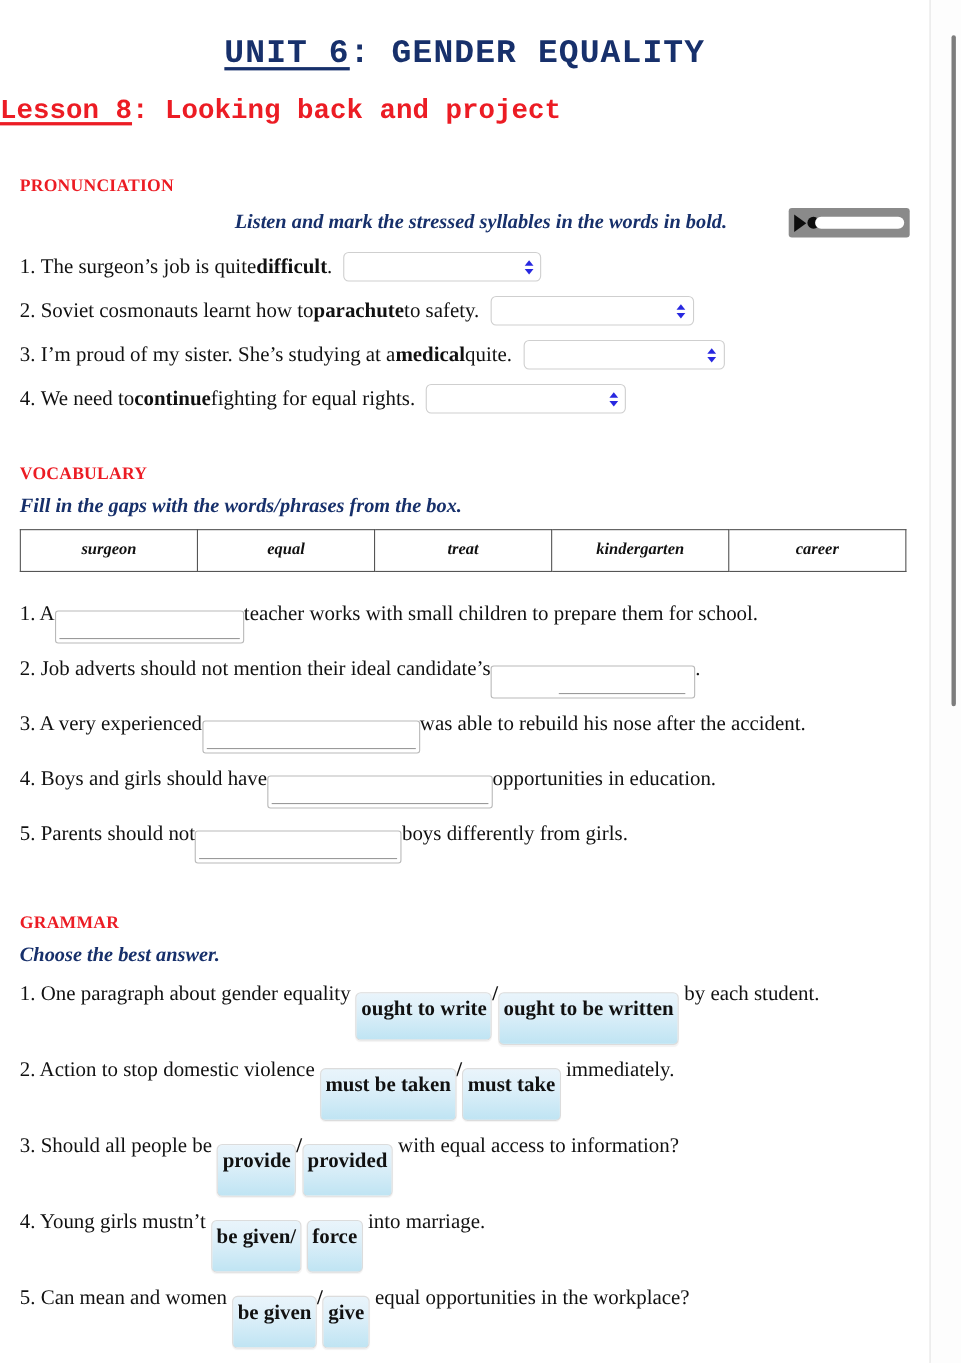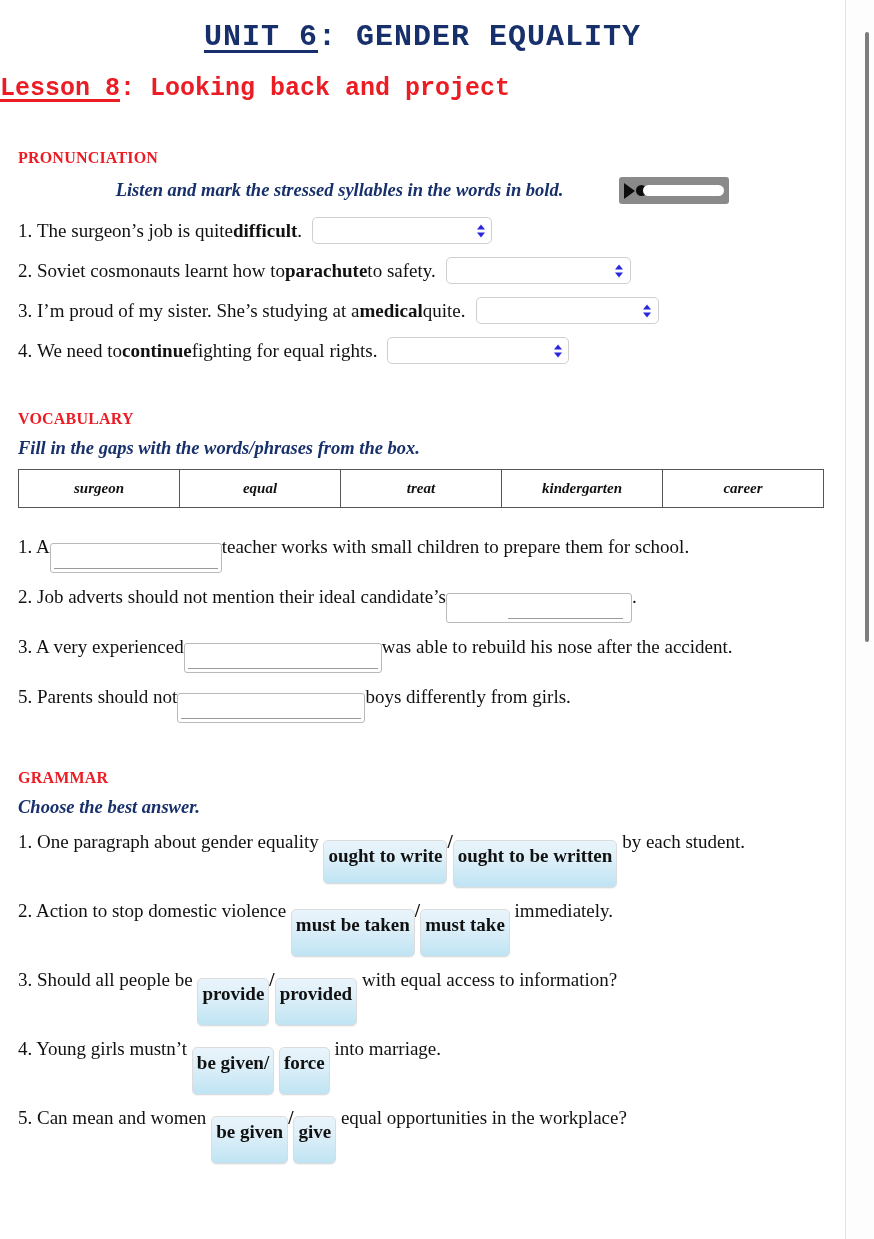--- a/index.html
+++ b/index.html
@@ -45,21 +45,21 @@
 
   
   .unit-title {
     text-align: center;
     font-family: "Liberation Mono", "DejaVu Sans Mono", monospace;
     font-weight: bold;
     font-size: 30px;
     color: #17306b;
     letter-spacing: 1px;
     padding-top: 16px;
-    margin: 4px;
+    margin: 16px;
     white-space: pre;
   }
   .unit-title .u-underline {
     text-decoration: underline;
     text-decoration-thickness: 3px;
     text-underline-offset: 5px;
   }
   .lesson-title {
     font-family: "Liberation Mono", "DejaVu Sans Mono", monospace;
     font-weight: bold;
@@ -87,21 +87,21 @@
   .sec-instr {
     color: #17306b;
     font-weight: bold;
     font-style: italic;
     font-size: 18.5px;
     margin-bottom: 6px;
   }
   .instr-row {
     display: flex;
     align-items: center;
-    justify-content: center;
+    justify-content: flex-end;
   }
 
   
   .audio-player {
     width: 110px;
     height: 27px;
     background: #8a8a8a;
     border-radius: 3px;
     display: flex;
     align-items: center;
@@ -348,20 +348,24 @@
       <div class="gap-row">
         <span>2.</span>
         <span>Job adverts should not mention their ideal candidate’s</span><span class="gapfield"><input class="gap-input" style="width: 186px;" value=""><span class="ul" style="width:115px;left:62px"></span></span><span>.</span>
       </div>
 
       <div class="gap-row">
         <span>3.</span>
         <span>A very experienced</span><span class="gapfield"><input class="gap-input" style="width: 198px;" value=""><span class="ul" style="width:190px"></span></span><span>was able to rebuild his nose after the accident.</span>
       </div>
 
+      <div class="gap-row">
+        <span>4.</span>
+        <span>Boys and girls should have</span><span class="gapfield"><input class="gap-input" style="width: 205px;" value=""><span class="ul" style="width:197px"></span></span><span>opportunities in education.</span>
+      </div>
 
       <div class="gap-row">
         <span>5.</span>
         <span>Parents should not</span><span class="gapfield"><input class="gap-input" style="width: 188px;" value=""><span class="ul" style="width:180px"></span></span><span>boys differently from girls.</span>
       </div>
 
     </div>
 
     <div class="sec-head">GRAMMAR</div>
     <div class="sec-instr">Choose the best answer.</div>

